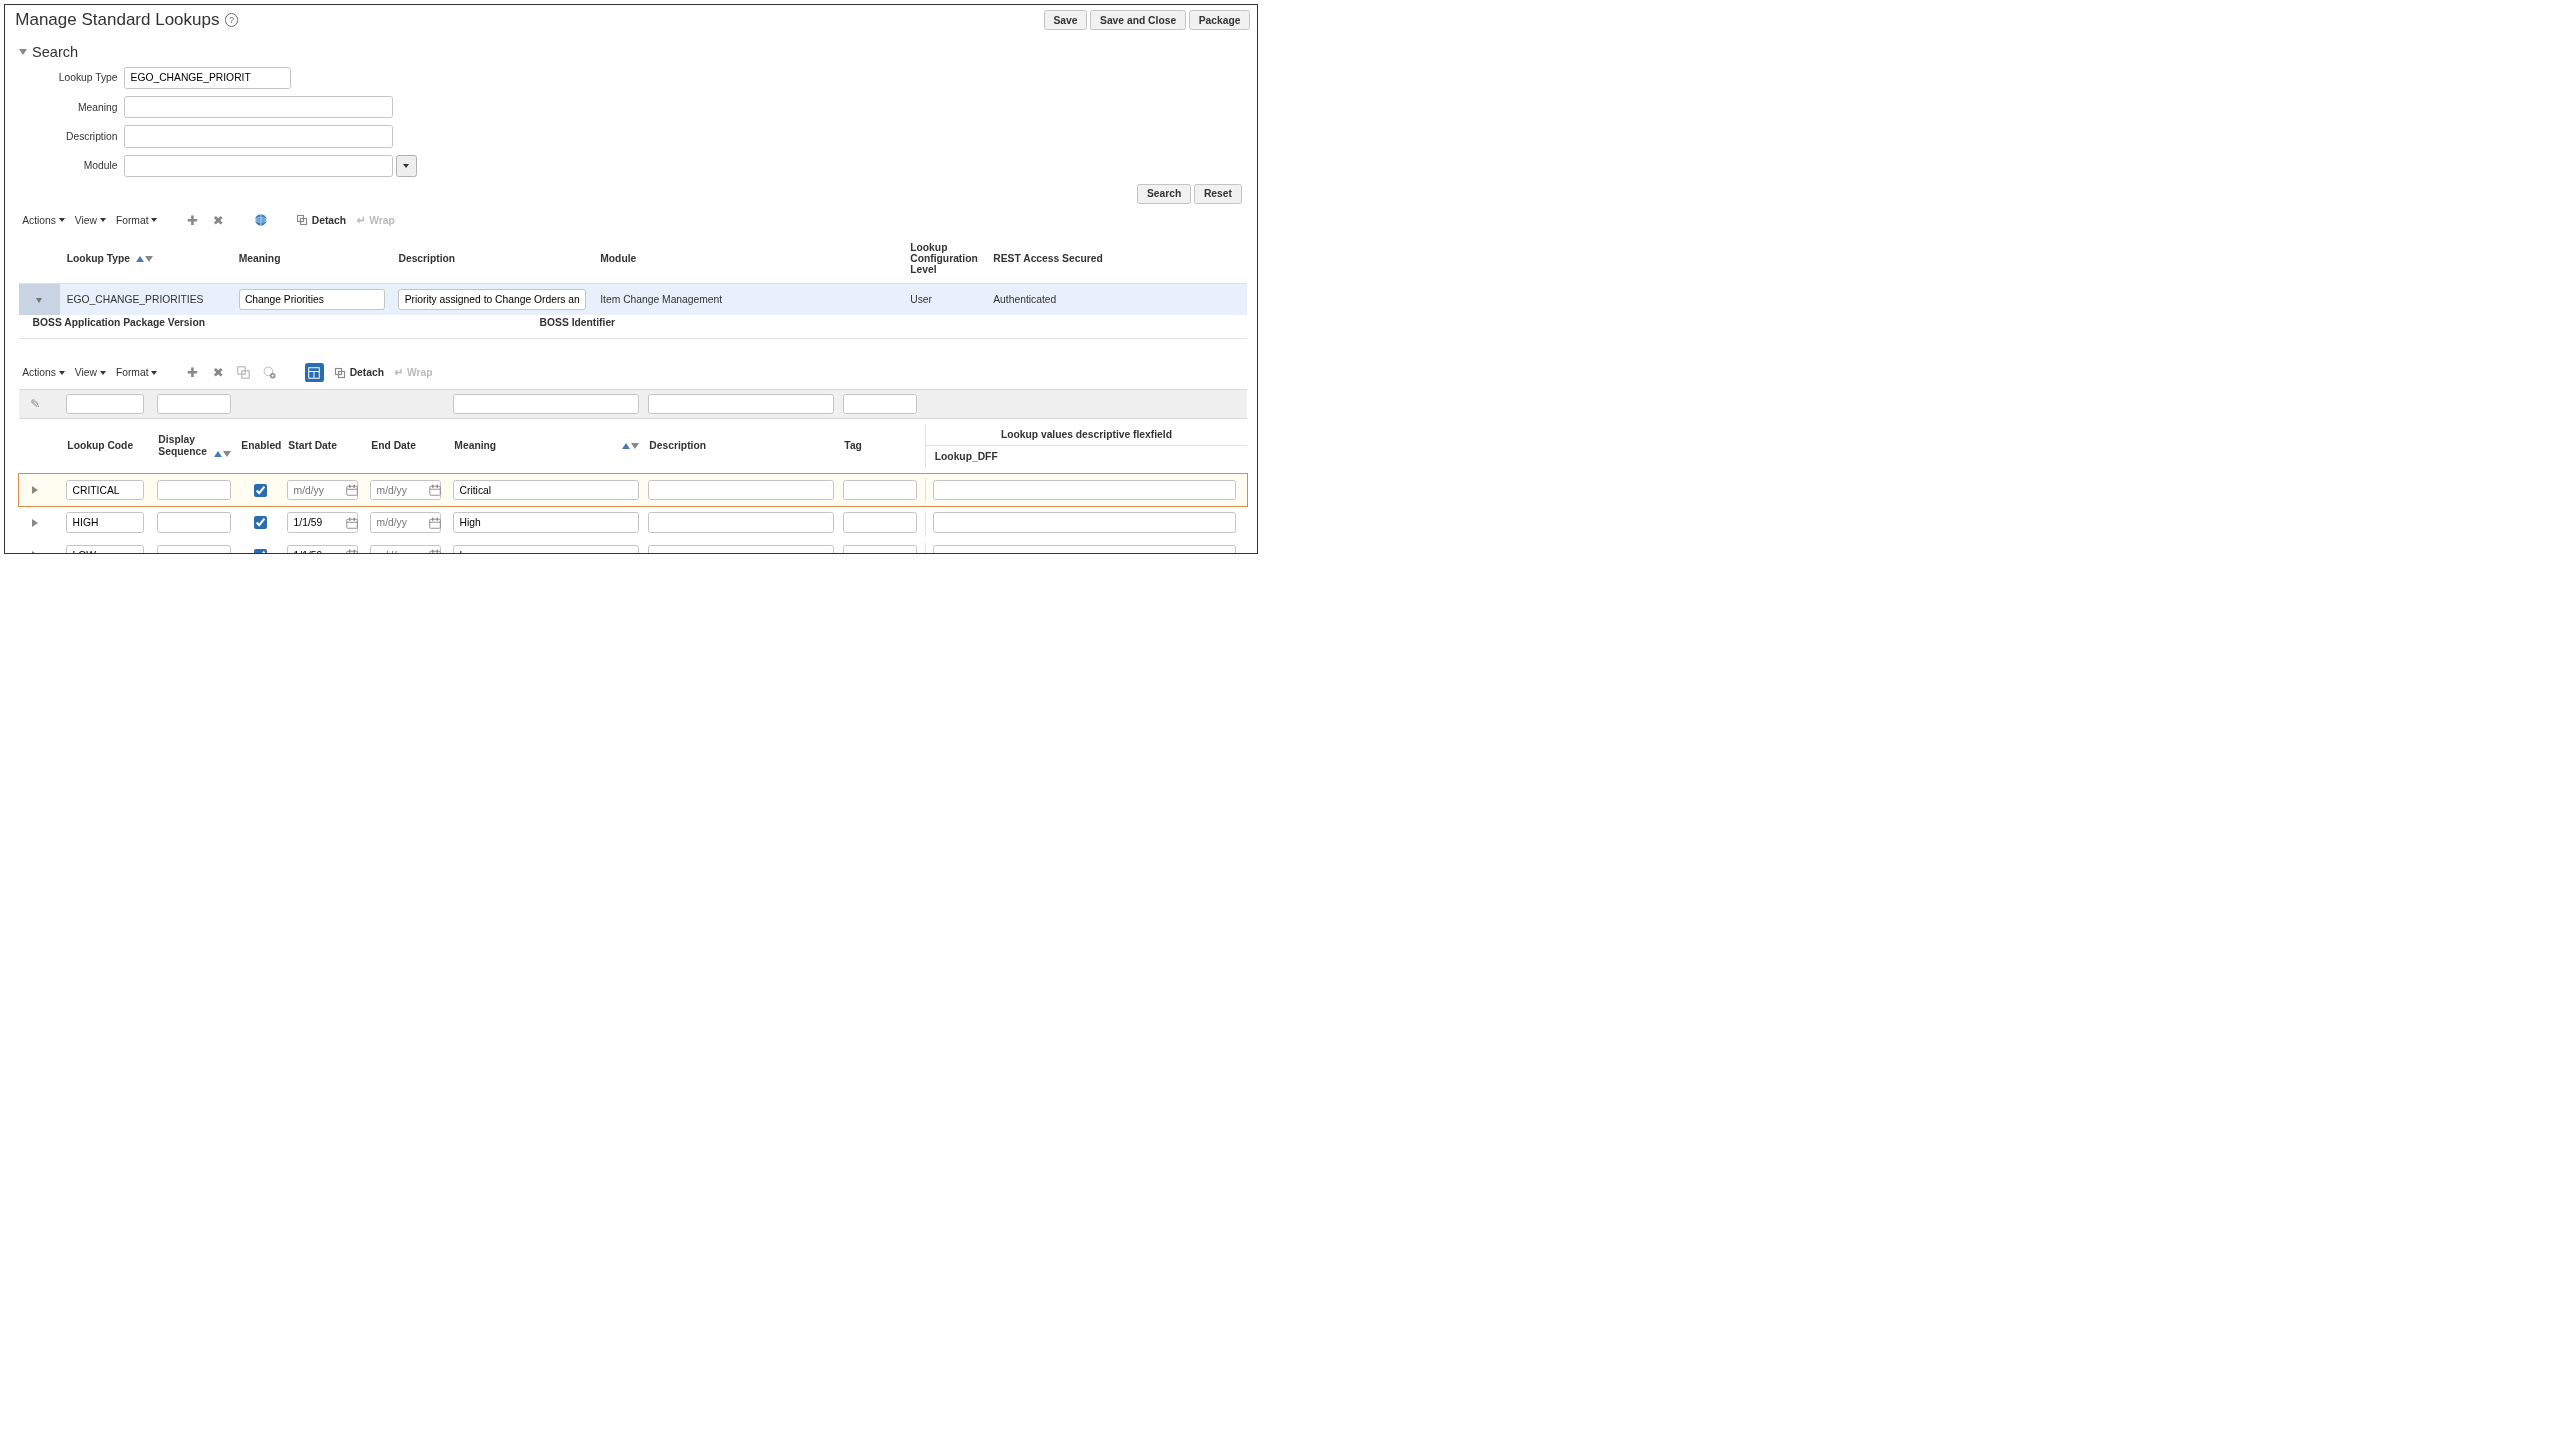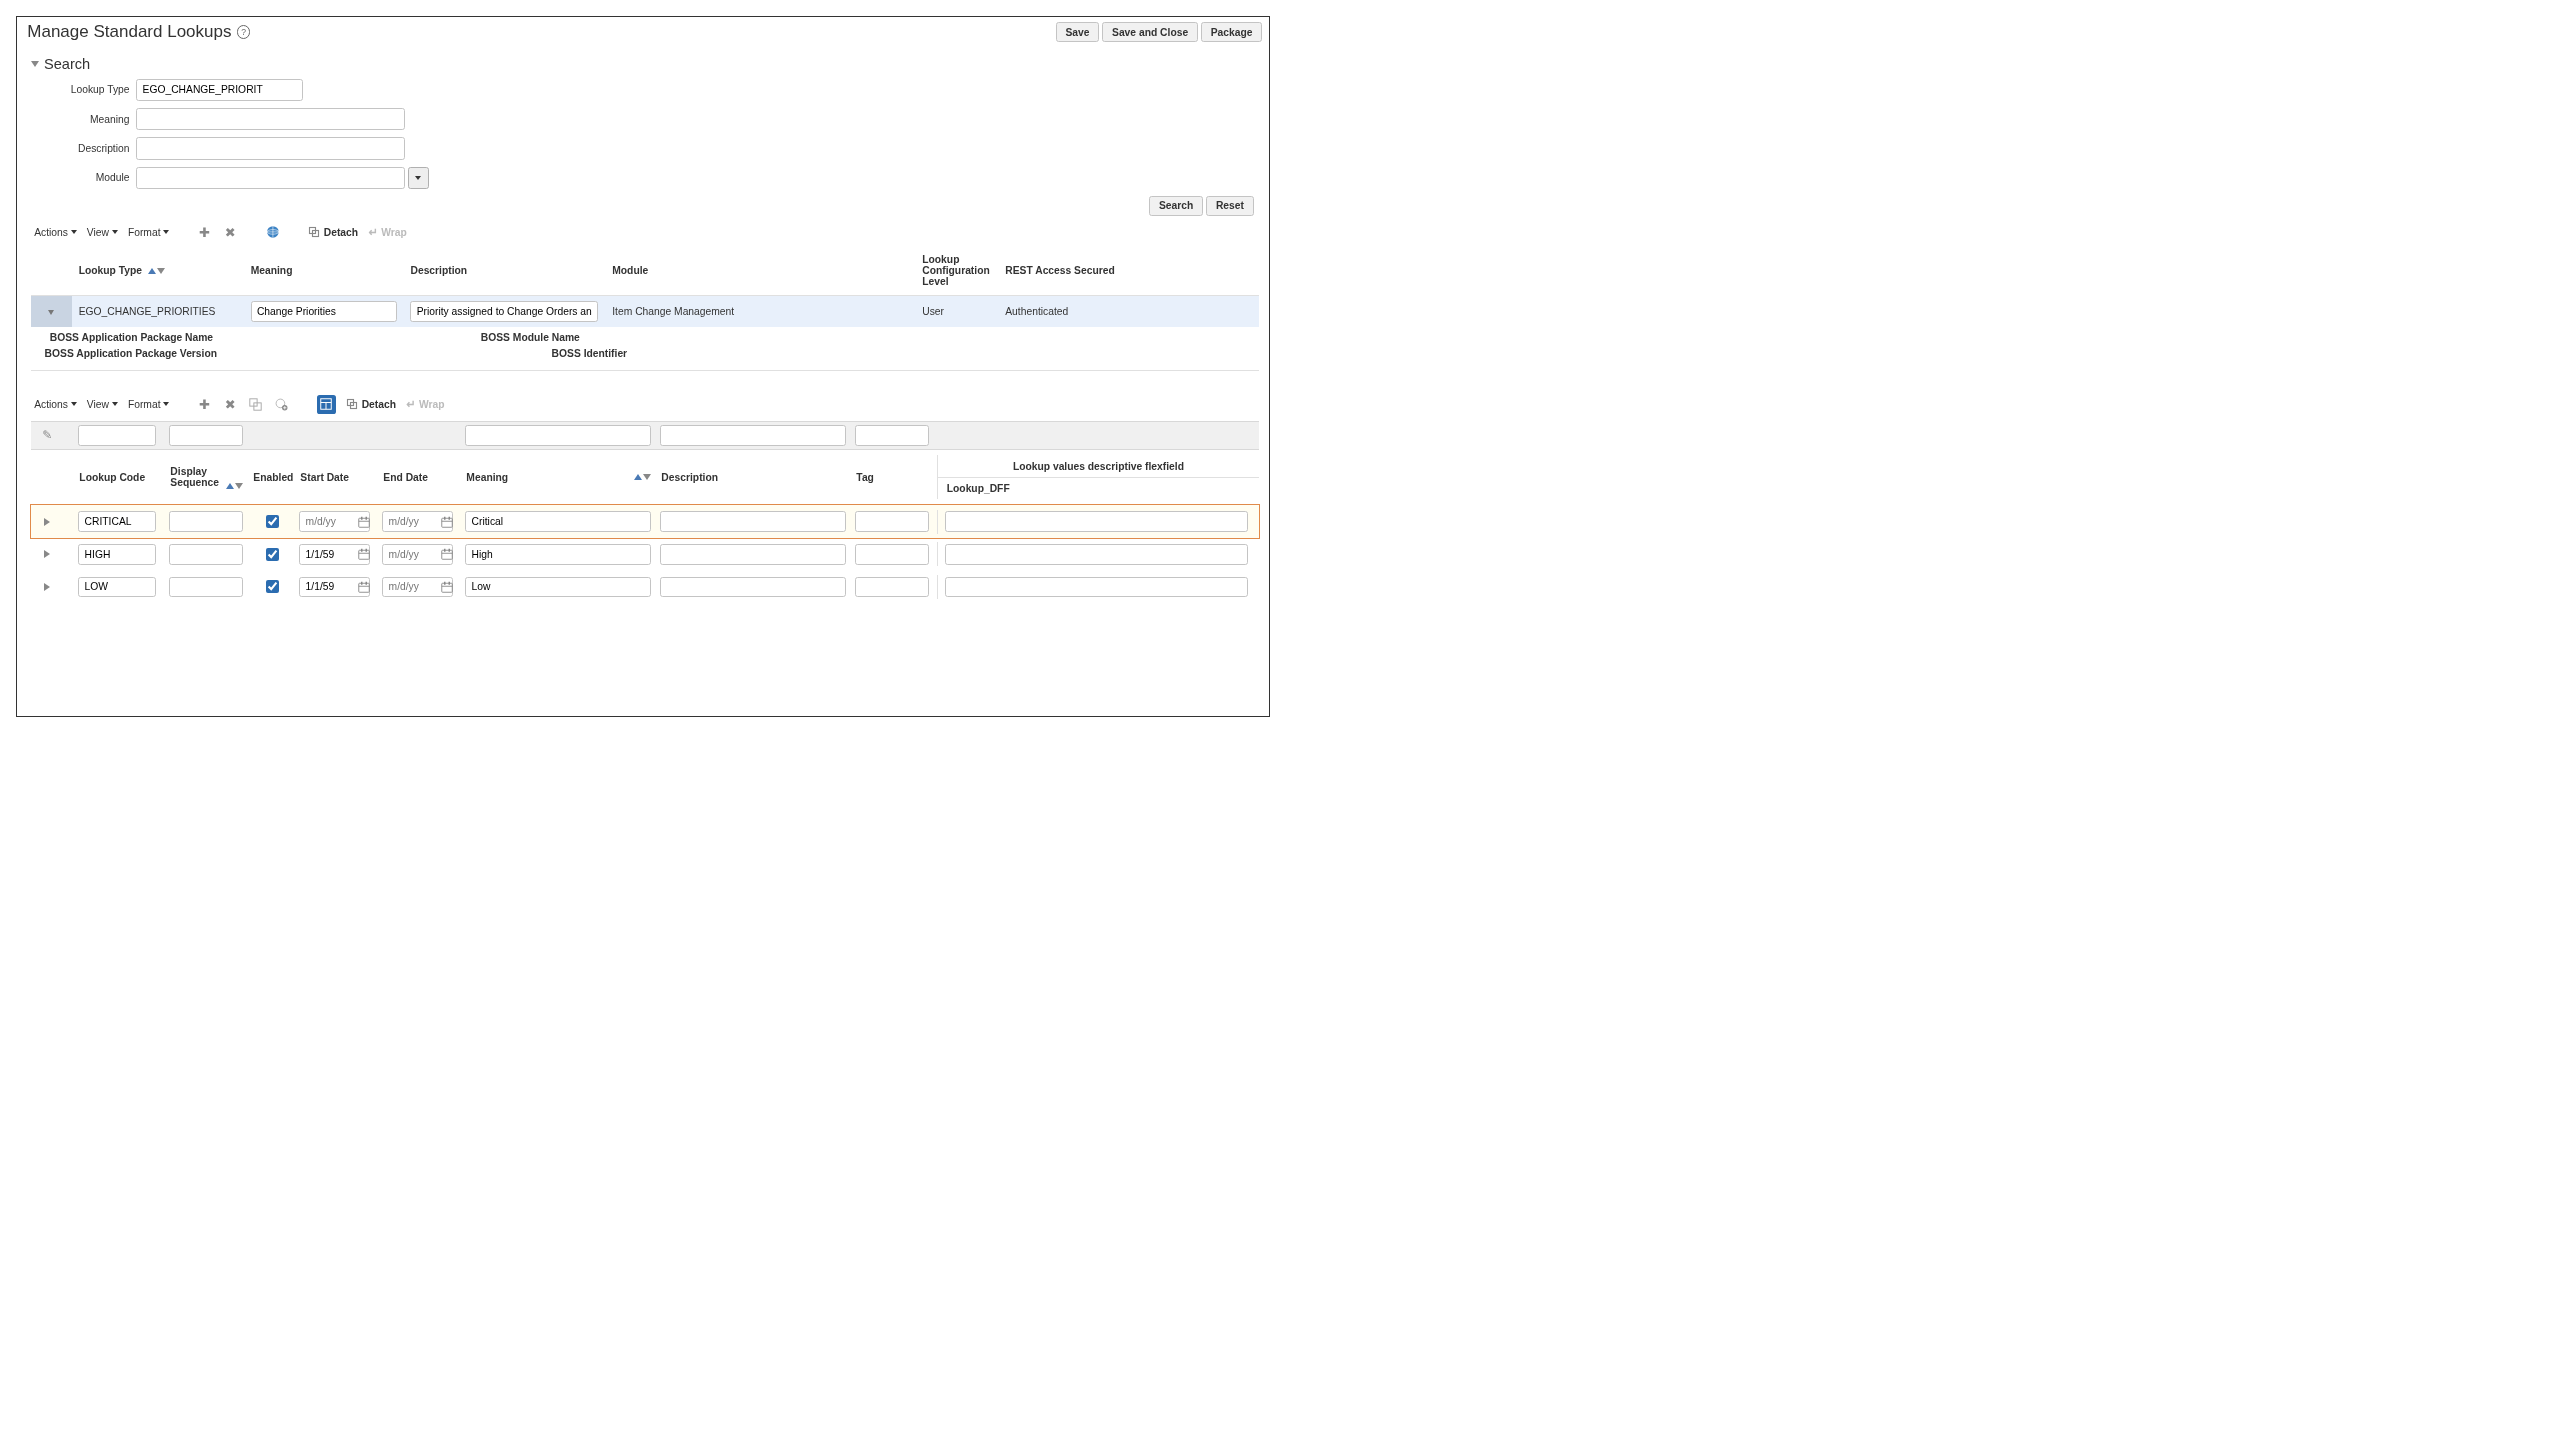--- a/index.html
+++ b/index.html
@@ -6,22 +6,22 @@
   html, body {
     margin: 0; padding: 0;
     font-family: Arial, Helvetica, sans-serif;
     font-size: 11.2px;
     color: #333;
     background: #fff;
   }
   .page {
     border: 1.7px solid #333;
     width: 1254px;
-    height: 701px;
-    margin: 16px;
+    height: 550px;
+    margin: 4px;
     position: relative;
     overflow: hidden;
     background: #fff;
   }
   
   .header-row {
     display: flex;
     justify-content: space-between;
     align-items: center;
     padding: 5.2px 6.9px 0 10.3px;
@@ -377,24 +377,20 @@
           <td>EGO_CHANGE_PRIORITIES</td>
           <td><input class="cell-input" style="width: 146px;" value="Change Priorities"></td>
           <td><input class="cell-input" style="width: 188px;" value="Priority assigned to Change Orders and New"></td>
           <td>Item Change Management</td>
           <td>User</td>
           <td>Authenticated</td>
         </tr>
       </tbody>
     </table>
 
-    <div class="boss-row">
-      <div class="boss-item" style="width:431px;text-align:left;padding-left:0;">BOSS Application Package Name</div>
-      <div class="boss-item">BOSS Module Name</div>
-    </div>
     <div class="boss-row" style="padding-top:1.7px;padding-left:13.8px;gap:24px;">
       <div class="boss-item" style="width:436px;">BOSS Application Package Version</div>
       <div class="boss-item" style="padding-left:47px;">BOSS Identifier</div>
     </div>
     <div class="sep-line"></div>
   </div>
 
   <div class="section" style="margin-top:15.5px;">
 
     <div class="toolbar">

